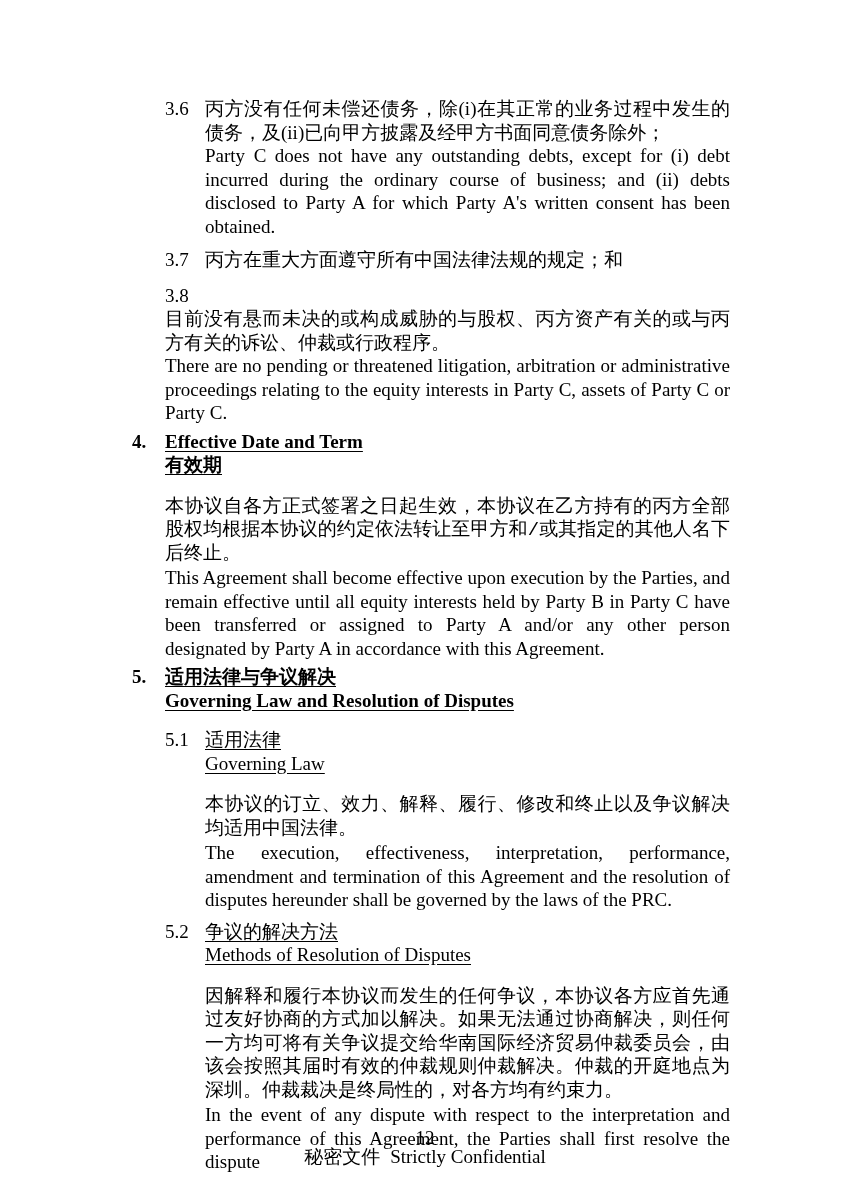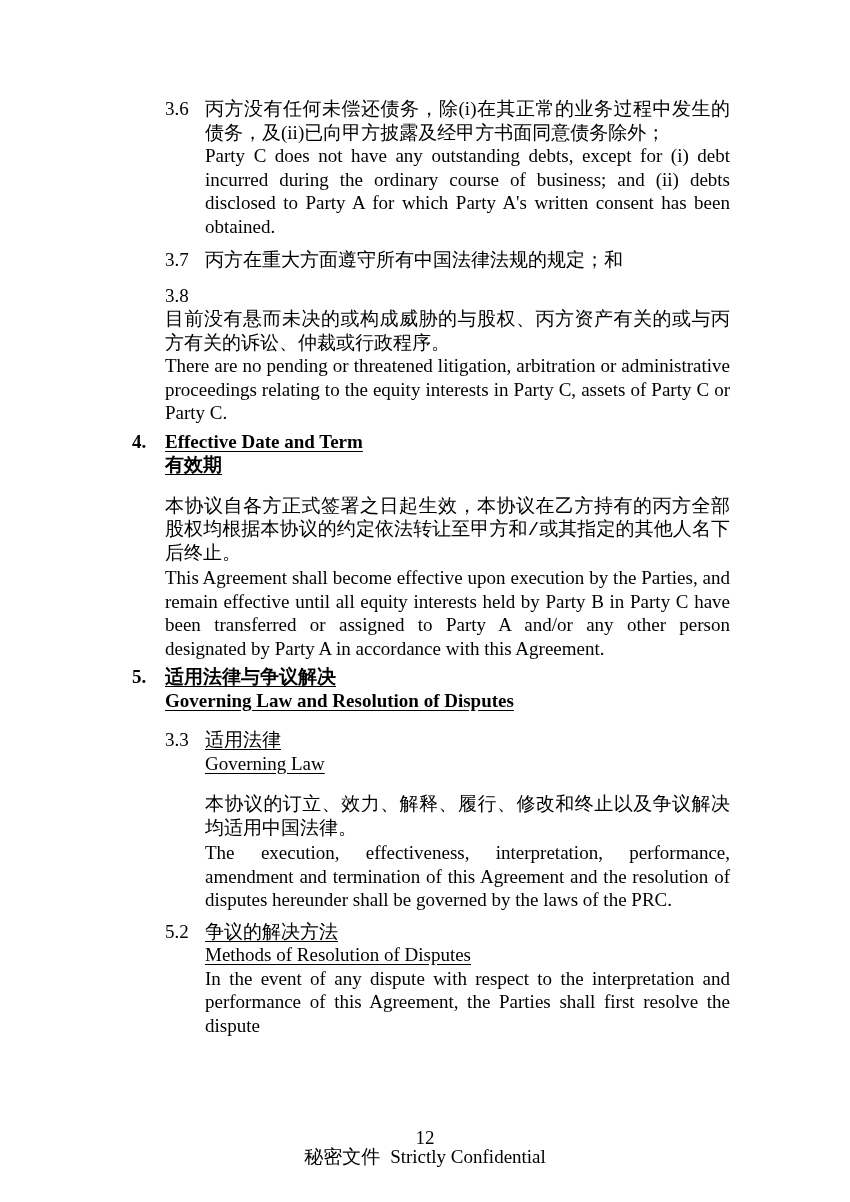--- a/index.html
+++ b/index.html
@@ -99,34 +99,35 @@
 
   <div class="clause lvl1 mt5">
     <div class="num">5.</div>
     <div class="body">
       <h2 class="bold titleline">适用法律与争议解决</h2>
       <h2 class="bold titleline">Governing Law and Resolution of Disputes</h2>
     </div>
   </div>
 
   <div class="clause lvl2 mt16">
-    <div class="num">3.3</div>
+    <div class="num">5.1</div>
     <div class="body">
       <p class="titleline">适用法律</p>
       <p class="titleline">Governing Law</p>
       <p class="just bodypara">本协议的订立、效力、解释、履行、修改和终止以及争议解决均适用中国法律。</p>
       <p class="just">The execution, effectiveness, interpretation, performance, amendment and termination of this Agreement and the resolution of disputes hereunder shall be governed by the laws of the PRC.</p>
     </div>
   </div>
 
   <div class="clause lvl2 mt8">
     <div class="num">5.2</div>
     <div class="body">
       <p class="titleline">争议的解决方法</p>
       <p class="titleline">Methods of Resolution of Disputes</p>
+      <p class="just bodypara">因解释和履行本协议而发生的任何争议，本协议各方应首先通过友好协商的方式加以解决。如果无法通过协商解决，则任何一方均可将有关争议提交给华南国际经济贸易仲裁委员会，由该会按照其届时有效的仲裁规则仲裁解决。仲裁的开庭地点为深圳。仲裁裁决是终局性的，对各方均有约束力。</p>
       <p class="just">In the event of any dispute with respect to the interpretation and performance of this Agreement, the Parties shall first resolve the dispute</p>
     </div>
   </div>
 
 </div>
 
 <div class="footer">
   <div>12</div>
   <div class="conf">
     <span>秘密文件</span><span class="gap"></span><span>Strictly Confidential</span>

